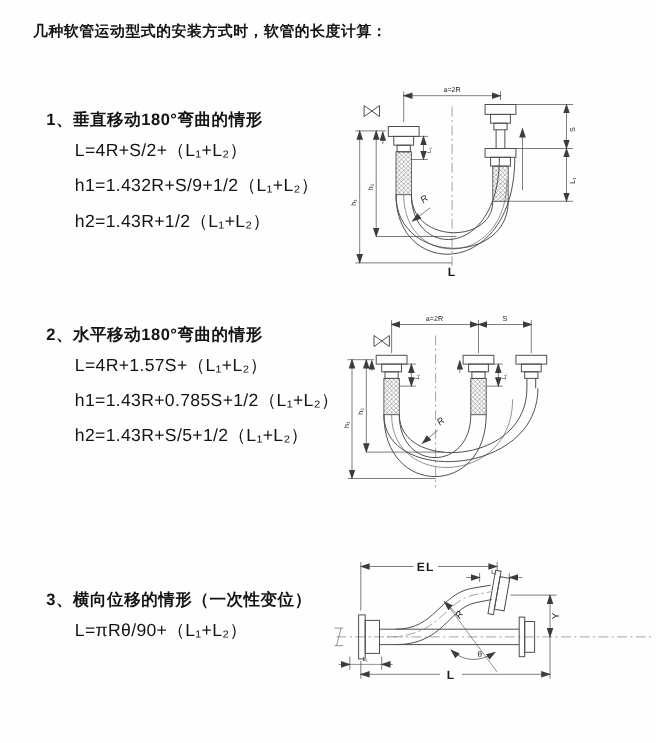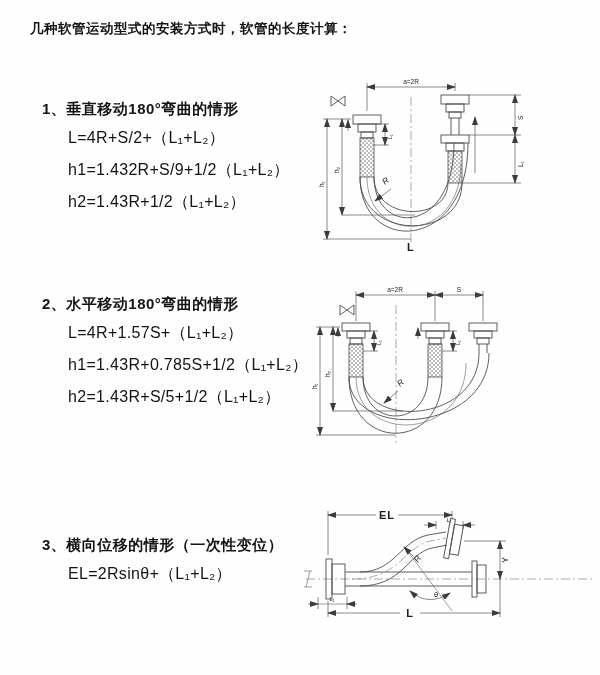--- a/index.html
+++ b/index.html
@@ -189,21 +189,21 @@
       <line class="dline" x1="145" y1="48" x2="145" y2="68" marker-start="url(#d2a)" marker-end="url(#d2a)"></line>
       <text class="dimsm" transform="translate(152,62) rotate(-90)">L₁</text>
 
       <text class="rlab" transform="translate(92,104) rotate(-40)">R</text>
       <line class="dline" x1="90" y1="108" x2="76" y2="120" marker-end="url(#d2a)"></line>
     </svg>
   </div>
 
   <div class="sec" style="top:536px;">
     <div class="head">3、横向位移的情形（一次性变位）</div>
-    <div class="formula">EL=2Rsinθ+（L₁+L₂）</div>
+    <div class="formula">L=πRθ/90+（L₁+L₂）</div>
   </div>
 
   <div class="diagram" style="left:300px;top:501px;">
     <svg width="300" height="150" viewBox="0 0 300 150">
       <defs>
         <marker id="d3a" markerWidth="9" markerHeight="6" refX="8" refY="3" orient="auto-start-reverse" markerUnits="userSpaceOnUse">
           <path d="M0,0 L9,3 L0,6 Z" fill="#3c3c3c"></path>
         </marker>
       </defs>
 

